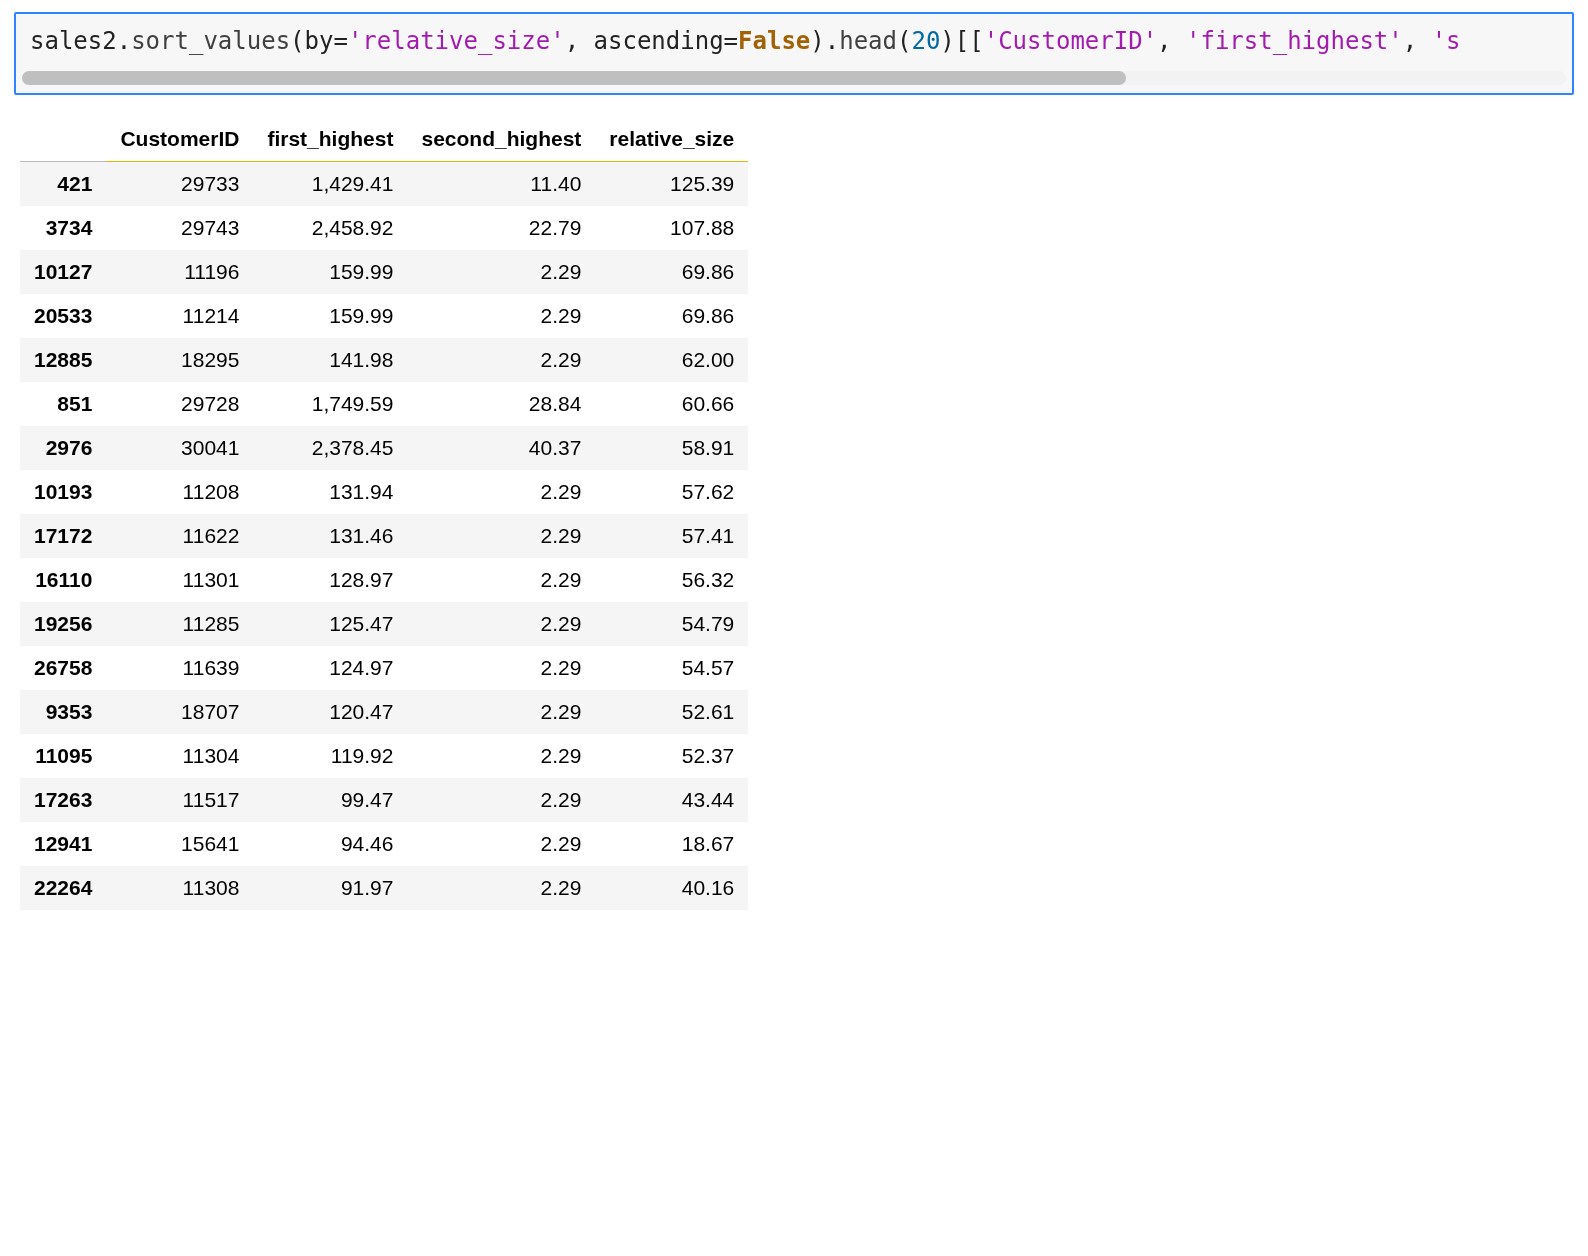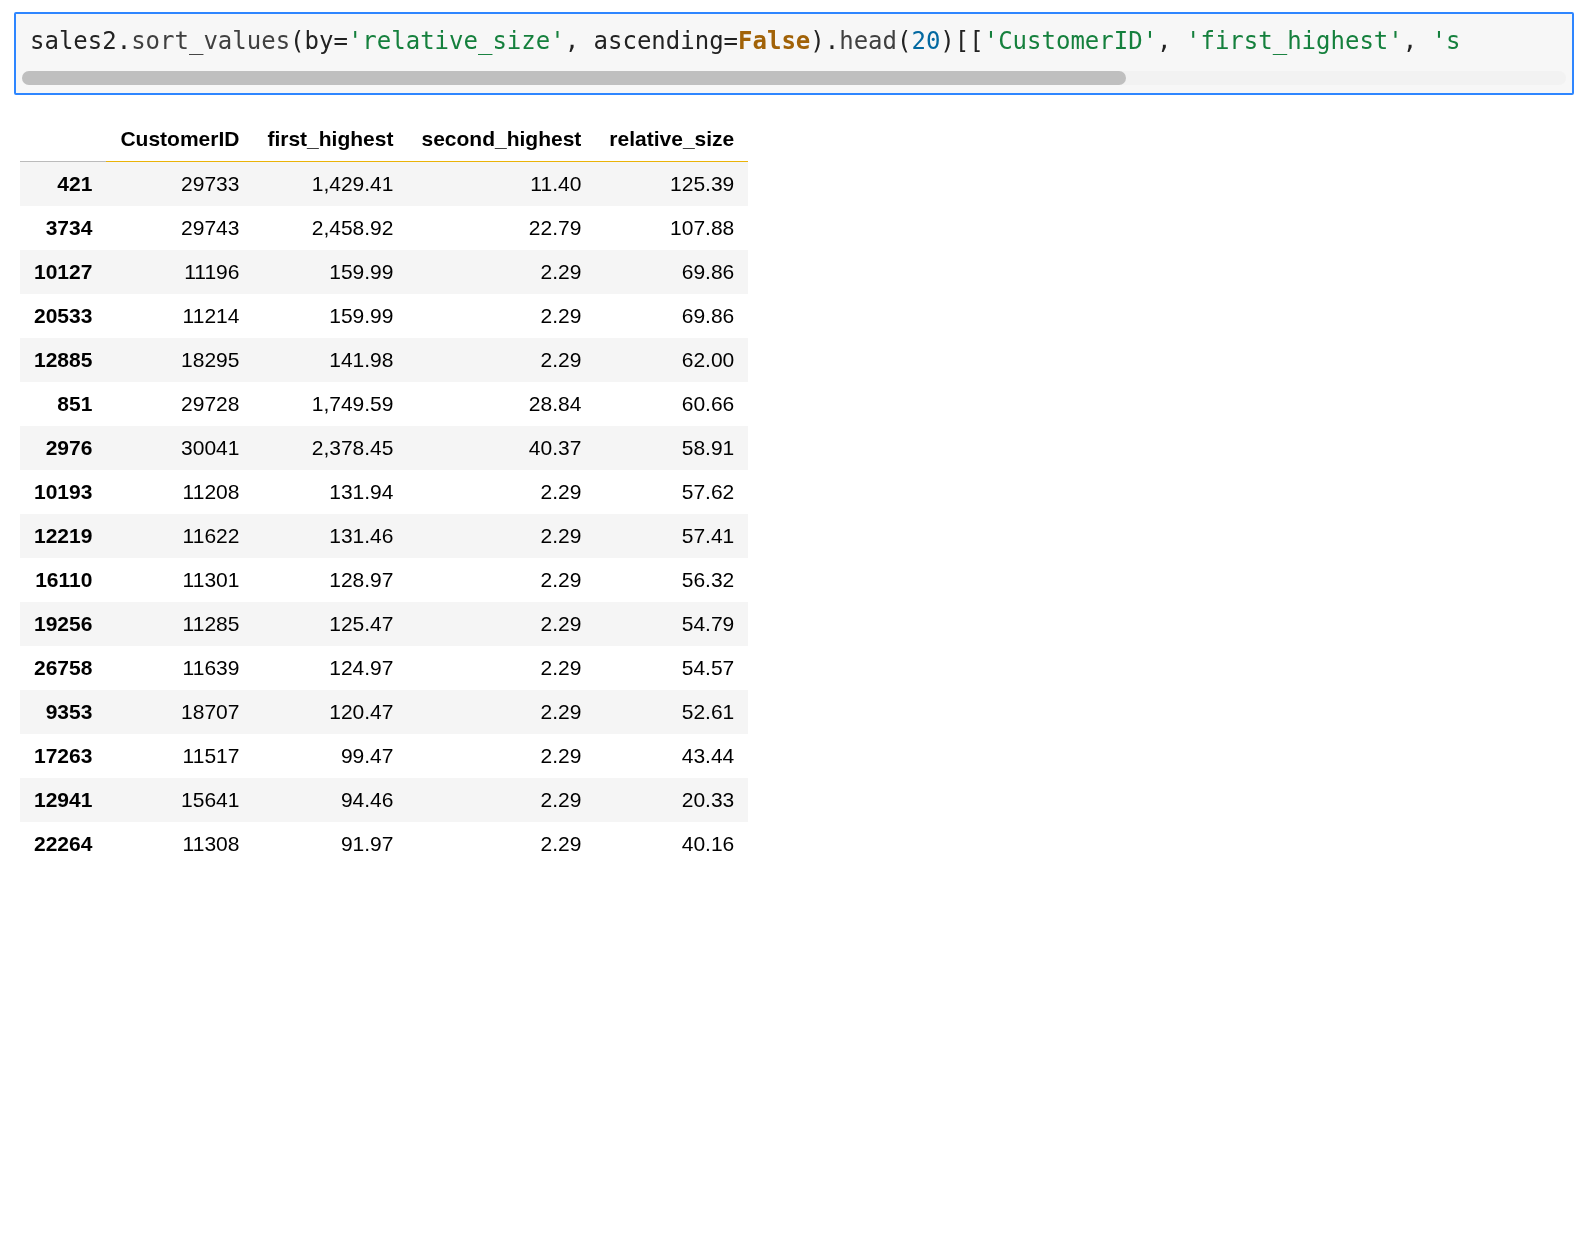--- a/index.html
+++ b/index.html
@@ -1,21 +1,21 @@
 <!DOCTYPE html>
 <html><head>
 <meta charset="utf-8">
 <style>
   html,body{margin:0;padding:0;background:#fff;color:#000;font-family:-apple-system,BlinkMacSystemFont,"Segoe UI",Arial,sans-serif;}
   .wrap{width:1588px;padding:12px 14px;box-sizing:border-box;}
   .code-cell{border:2px solid #2e86ff;border-radius:2px;background:#f7f7f7;margin-bottom:22px;}
   .code-inner{background:#f7f7f7;padding:12px 14px 8px 14px;overflow:hidden;}
   pre.code{margin:0;font-family:Menlo,Consolas,"DejaVu Sans Mono",monospace;font-size:24px;white-space:nowrap;line-height:1.3;color:#222;}
   .tok-method{color:#404040;text-align:right;}
-  .tok-str{color:#15803d;}
+  .tok-str{color:#a21caf;}
   .tok-kw{color:#a16207;font-weight:bold;}
   .tok-num{color:#0369a1;}
   .scrollbar{margin:6px 6px 8px 6px;height:14px;background:#f2f2f2;border-radius:7px;position:relative;}
   .scrollbar .thumb{position:absolute;left:0;top:0;height:14px;width:71.5%;background:#bfbfbf;border-radius:7px;}
   table.df{border-collapse:collapse;font-size:21px;}
   table.df th,table.df td{padding:10px 14px;text-align:right;}
   table.df thead th{font-weight:700;border-bottom:1px solid #eab308;background:#fff;}
   table.df tbody th{font-weight:700;}
   table.df tbody td{font-variant-numeric:tabular-nums;}
   table.df tbody tr:nth-child(odd){background:#f5f5f5;}
@@ -100,21 +100,21 @@
             <td>58.91</td>
           </tr>
           <tr>
             <th>10193</th>
             <td>11208</td>
             <td>131.94</td>
             <td>2.29</td>
             <td>57.62</td>
           </tr>
           <tr>
-            <th>12219</th>
+            <th>17172</th>
             <td>11622</td>
             <td>131.46</td>
             <td>2.29</td>
             <td>57.41</td>
           </tr>
           <tr>
             <th>16110</th>
             <td>11301</td>
             <td>128.97</td>
             <td>2.29</td>
@@ -135,32 +135,39 @@
             <td>54.57</td>
           </tr>
           <tr>
             <th>9353</th>
             <td>18707</td>
             <td>120.47</td>
             <td>2.29</td>
             <td>52.61</td>
           </tr>
           <tr>
+            <th>11095</th>
+            <td>11304</td>
+            <td>119.92</td>
+            <td>2.29</td>
+            <td>52.37</td>
+          </tr>
+          <tr>
             <th>17263</th>
             <td>11517</td>
             <td>99.47</td>
             <td>2.29</td>
             <td>43.44</td>
           </tr>
           <tr>
             <th>12941</th>
             <td>15641</td>
             <td>94.46</td>
             <td>2.29</td>
-            <td>20.33</td>
+            <td>18.67</td>
           </tr>
           <tr>
             <th>22264</th>
             <td>11308</td>
             <td>91.97</td>
             <td>2.29</td>
             <td>40.16</td>
           </tr>
         </tbody>
     </table>

